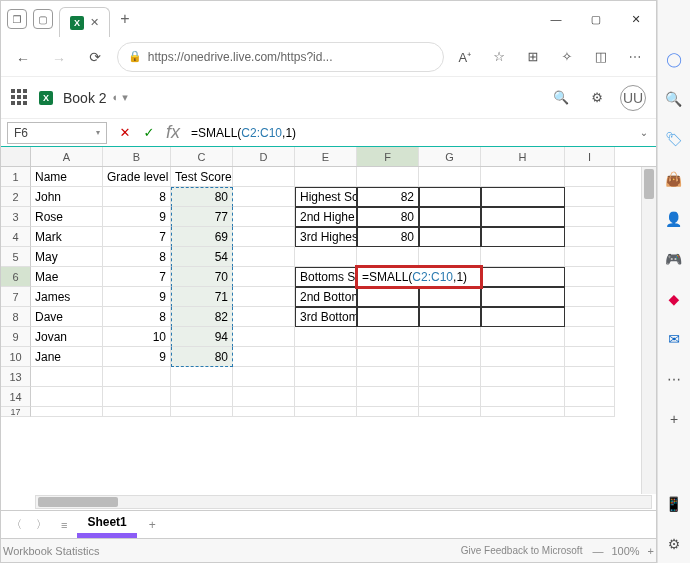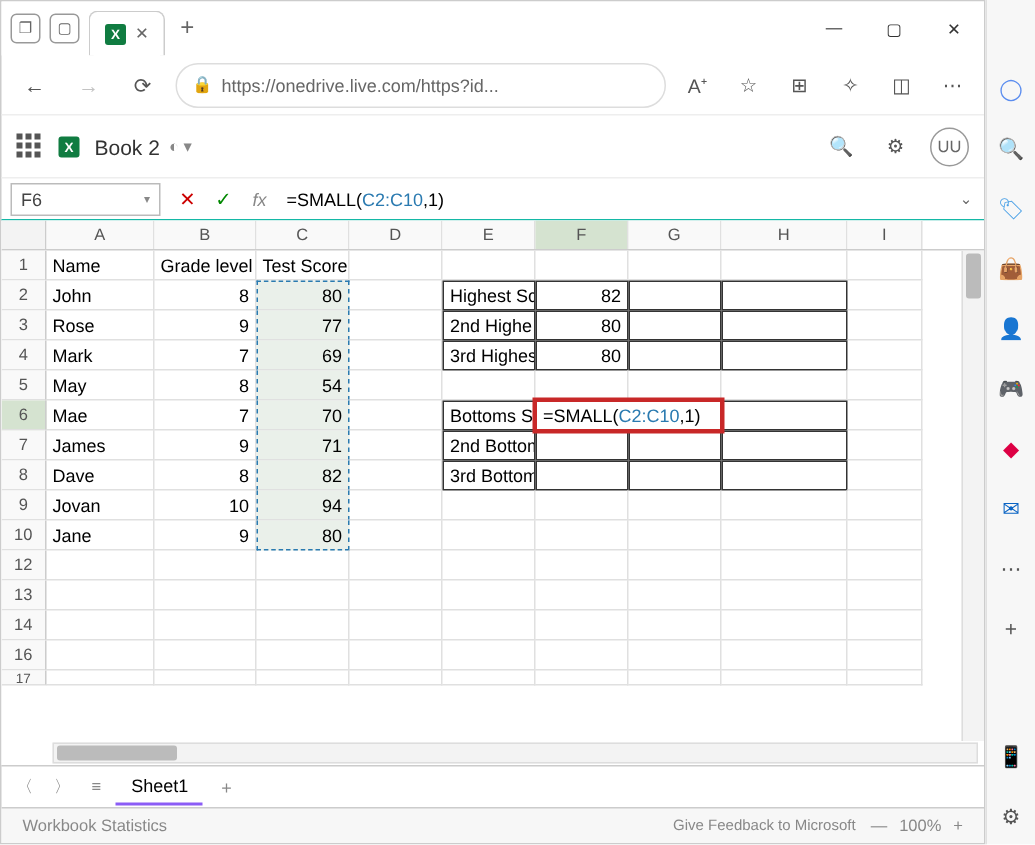--- a/index.html
+++ b/index.html
@@ -24,29 +24,29 @@
 .nav-btn { width: 28px; height: 28px; display:flex; align-items:center; justify-content:center; color:#555; font-size:14px; border-radius:4px; }
 .url-box { flex:1; height: 30px; border: 1px solid #ddd; border-radius: 15px; display:flex; align-items:center; padding: 0 10px; font-size: 12px; color: #666; gap:6px; }
 .url-box .lock { font-size: 11px; }
 .ab-icon { width: 26px; height: 26px; display:flex; align-items:center; justify-content:center; color:#555; font-size:13px; }
 
 .appbar { height: 42px; display: flex; align-items: center; padding: 0 10px; gap: 10px; border-bottom: 1px solid #eee; }
 .app-launcher { width: 18px; height: 18px; display:grid; grid-template-columns: repeat(3,4px); grid-template-rows: repeat(3,4px); gap:2px; }
 .app-launcher span { background:#555; }
 .doc-title { font-size: 14px; color: #333; display:flex; align-items:center; gap:6px; }
 .appbar .spacer { flex: 1; }
-.uu-circle { width: 26px; height: 26px; border: 1px solid #999; border-radius: 50%; display:flex; align-items:center; justify-content:center; font-size:11px; color: #666; }
+.uu-circle { width: 26px; height: 26px; border: 1px solid #999; border-radius: 50%; display:flex; align-items:center; justify-content:center; font-size:14px; color: #666; }
 
 .formulabar { height: 28px; display: flex; align-items: center; border-bottom: 1px solid #14b8a6; font-size: 12px; }
 .name-box { width: 100px; height: 22px; border: 1px solid #bbb; margin: 0 6px; padding: 0 6px; display:flex; align-items:center; justify-content:space-between; color:#444; }
 .name-box .dd { font-size: 8px; color:#888; }
 .fb-btn { width: 24px; display:flex; align-items:center; justify-content:center; color:#888; }
 .fb-btn.cancel { color: #c00; font-size:13px; }
 .fb-btn.confirm { color: #080; font-size:13px; }
-.fb-btn.fx { font-style: italic; font-size: 12px; }
+.fb-btn.fx { font-style: italic; font-size: 18px; }
 .formula-input-cell { flex: 1; padding: 0 6px; color: #333; height: 100%; display:flex; align-items:center; }
 .formula-text .fn { color: #000; }
 .formula-text .ref { color: #2a7ab0; }
 .fb-expand { width: 24px; display:flex; align-items:center; justify-content:center; font-size:10px; color:#666; }
 
 .grid-area { flex: 1; display: flex; flex-direction: column; background:#fff; overflow:hidden; }
 .col-headers { display: flex; height: 20px; border-bottom: 1px solid #ccc; font-size: 11px; color: #555; }
 .corner { width: 30px; border-right: 1px solid #ccc; background:#f3f3f3; }
 .col-h { border-right: 1px solid #e0e0e0; display:flex; align-items:center; justify-content:center; background:#f9f9f9; }
 .col-h.sel { background:#d5e3d0; }
@@ -63,24 +63,24 @@
 
 .vscroll { position:absolute; right:0; top:0; width:15px; height:100%; background:#f3f3f3; border-left:1px solid #ddd; }
 .vscroll .thumb { position:absolute; top:2px; left:2px; right:2px; height:30px; background:#bbb; border-radius:2px; }
 
 .hscroll-row { height: 16px; display:flex; align-items:center; }
 .hscroll-row .track { flex:1; height:14px; background:#f3f3f3; border:1px solid #ddd; margin: 0 4px; position:relative; }
 .hscroll-row .thumb { position:absolute; left:2px; top:1px; height:10px; width:80px; background:#bbb; border-radius:2px; }
 
 .sheetbar { height: 28px; border-top: 1px solid #ccc; display:flex; align-items:center; font-size:12px; padding: 0 6px; gap:6px; }
 .sheet-nav { color:#888; font-size:11px; padding:0 4px; }
-.sheet-tab { padding: 4px 10px; border-bottom: 2px solid #8b5cf6; font-weight:400; }
+.sheet-tab { padding: 4px 10px; border-bottom: 6px solid #8b5cf6; font-weight:700; }
 .sheet-add { color:#888; padding:0 6px; }
 
-.statusbar { height: 24px; border-top: 1px solid #ccc; background:#f7f7f7; display:flex; align-items:center; font-size:11px; color:#888; padding: 0 14px; gap:10px; }
+.statusbar { height: 24px; border-top: 1px solid #ccc; background:#f7f7f7; display:flex; align-items:center; font-size:11px; color:#888; padding: 0 2px; gap:10px; }
 .statusbar .spacer { flex:1; }
 .zoom { display:flex; align-items:center; gap:8px; }
 
 .cA{width:72px}.cB{width:68px}.cC{width:62px}.cD{width:62px}.cE{width:62px}.cF{width:62px}.cG{width:62px}.cH{width:84px}.cI{width:50px}
 .range-top{border-top:1.5px dashed #2a7ab0;}
 .range-bot{border-bottom:1.5px dashed #2a7ab0;}
 .range-lr{border-left:1.5px dashed #2a7ab0; border-right:1.5px dashed #2a7ab0;}
 </style>
 </head>
 <body>
@@ -301,57 +301,33 @@
         <div class="cell cC r range-hl range-lr range-bot">80</div>
         <div class="cell cD"></div>
           <div class="cell cE"></div>
           <div class="cell cF"></div>
           <div class="cell cG"></div>
           <div class="cell cH"></div>
           <div class="cell cI"></div>
       </div>
 
       <div class="row">
-          <div class="row-h">12</div>
-          <div class="cell cA"></div>
-          <div class="cell cB"></div>
-          <div class="cell cC"></div>
-          <div class="cell cD"></div>
-          <div class="cell cE"></div>
-          <div class="cell cF"></div>
-          <div class="cell cG"></div>
-          <div class="cell cH"></div>
-          <div class="cell cI"></div>
-        </div>
-      <div class="row">
           <div class="row-h">13</div>
           <div class="cell cA"></div>
           <div class="cell cB"></div>
           <div class="cell cC"></div>
           <div class="cell cD"></div>
           <div class="cell cE"></div>
           <div class="cell cF"></div>
           <div class="cell cG"></div>
           <div class="cell cH"></div>
           <div class="cell cI"></div>
         </div>
       <div class="row">
           <div class="row-h">14</div>
-          <div class="cell cA"></div>
-          <div class="cell cB"></div>
-          <div class="cell cC"></div>
-          <div class="cell cD"></div>
-          <div class="cell cE"></div>
-          <div class="cell cF"></div>
-          <div class="cell cG"></div>
-          <div class="cell cH"></div>
-          <div class="cell cI"></div>
-        </div>
-      <div class="row">
-          <div class="row-h">16</div>
           <div class="cell cA"></div>
           <div class="cell cB"></div>
           <div class="cell cC"></div>
           <div class="cell cD"></div>
           <div class="cell cE"></div>
           <div class="cell cF"></div>
           <div class="cell cG"></div>
           <div class="cell cH"></div>
           <div class="cell cI"></div>
         </div>

